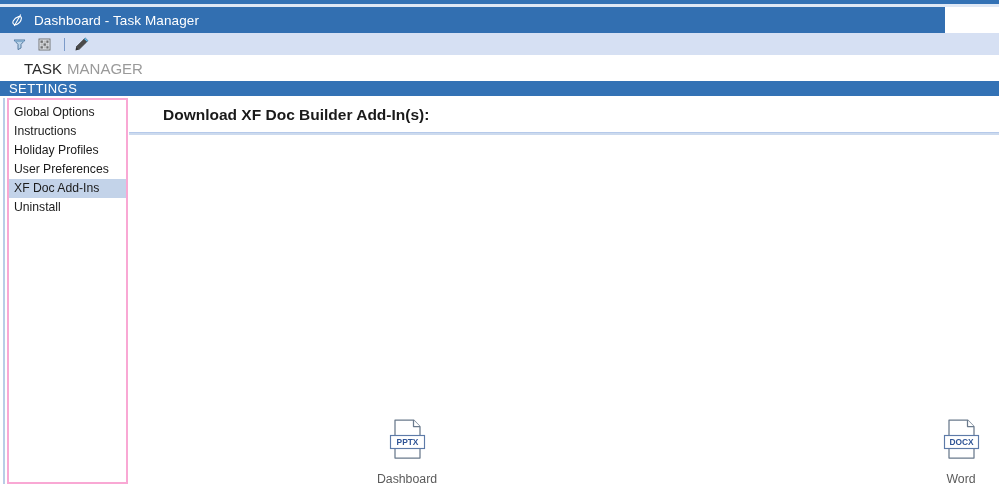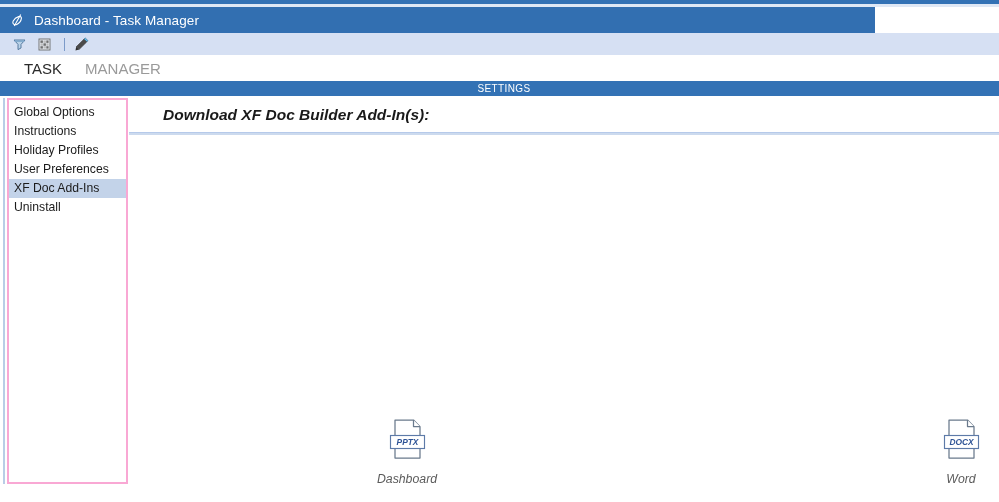--- a/index.html
+++ b/index.html
@@ -34,21 +34,21 @@
     top: 4px; left: 0;
     width: 999px;
     height: 3px;
     background: #dfe8f5;
   }
 
   
   .titlebar {
     position: absolute;
     top: 7px; left: 0;
-    width: 875px;
+    width: 945px;
     height: 26px;
     background: #326fb1;
     display: flex;
     align-items: center;
     box-sizing: border-box;
     padding-left: 8px;
   }
   .title-icon {
     width: 20px;
     height: 20px;
@@ -106,38 +106,37 @@
     padding-left: 24px;
     box-sizing: border-box;
   }
   .product-strong {
     font-size: 15px;
     color: #2a2a2a;
   }
   .product-light {
     font-size: 15px;
     color: #9a9a9a;
-    margin-left: 23px;
+    margin-left: 5px;
   }
 
   
   .settings-bar {
     position: absolute;
     top: 81px; left: 0;
     width: 999px;
     height: 15px;
     background: #3372b5;
     color: #ffffff;
-    font-size: 10px;
+    font-size: 13px;
     letter-spacing: 0.4px;
     display: flex;
     align-items: center;
     padding-left: 9px;
     box-sizing: border-box;
-    justify-content: center;
   }
 
   
   .body-area {
     position: absolute;
     top: 96px; left: 0;
     width: 999px;
     height: 406px;
     background: #ffffff;
   }
@@ -176,21 +175,20 @@
   }
 
   
   .content {
     position: absolute;
     top: 0;
     left: 129px;
     width: 870px;
     height: 406px;
     background: #ffffff;
-    font-style: italic;
   }
   .content-title {
     position: absolute;
     top: 10px;
     left: 34px;
     font-size: 15.5px;
     font-weight: bold;
     color: #1a1a1a;
     white-space: nowrap;
   }

